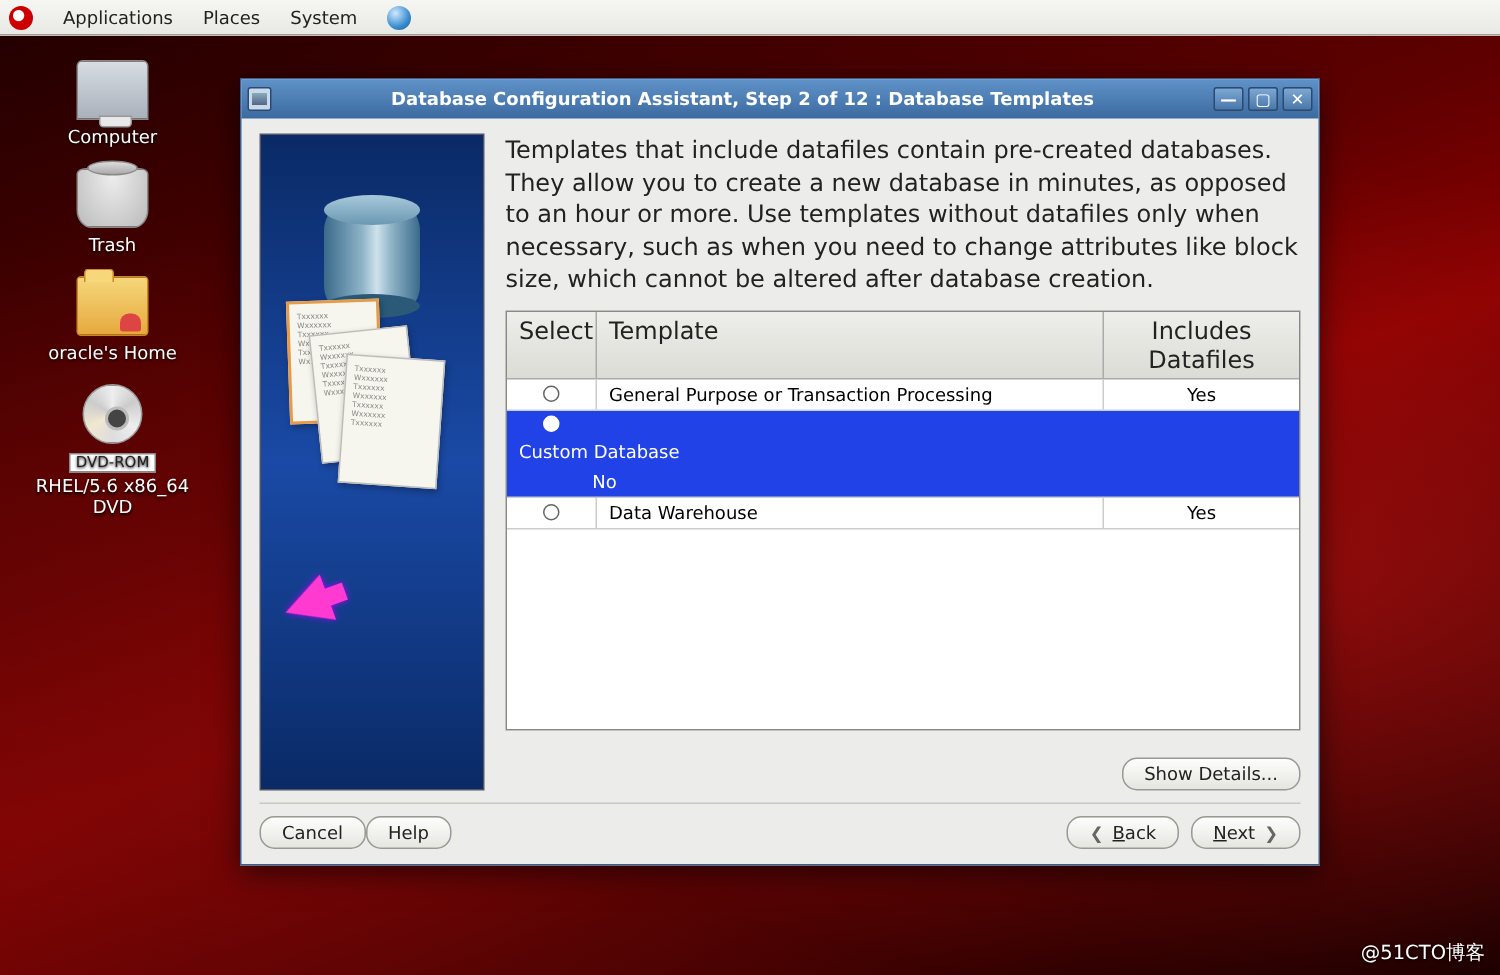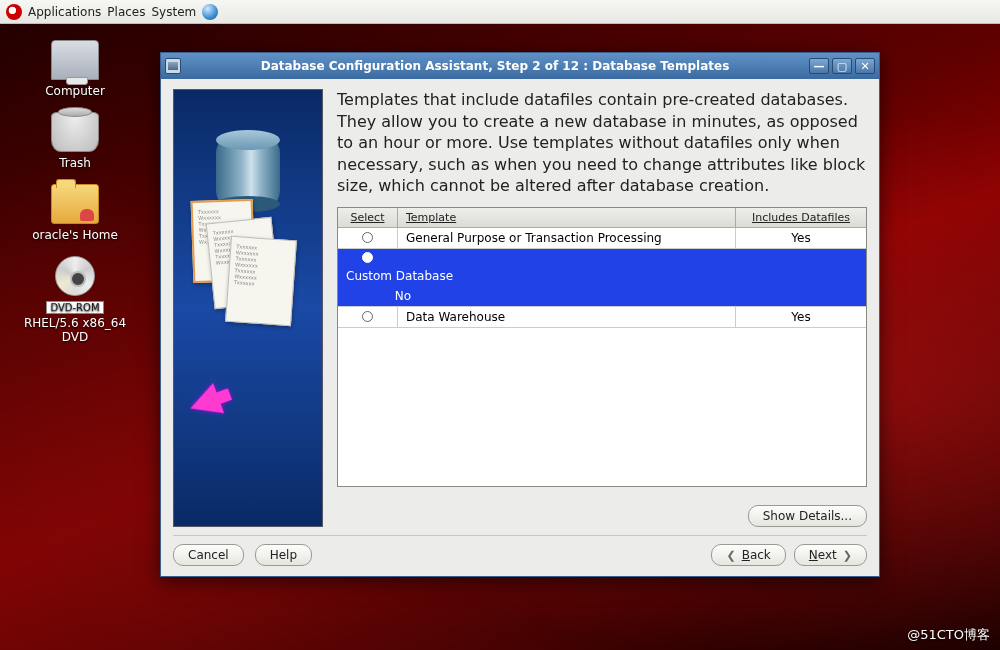--- a/index.html
+++ b/index.html
@@ -14,21 +14,21 @@
   position: absolute; inset: 0;
   background:
     radial-gradient(ellipse at 85% 60%, rgba(180,20,20,.6) 0%, transparent 50%),
     radial-gradient(ellipse at 15% 80%, rgba(120,10,10,.6) 0%, transparent 50%),
     linear-gradient(160deg, #200000, #600000 40%, #8a0000 55%, #4a0000 75%, #1a0000);
 }
 .taskbar {
   position: absolute; top: 0; left: 0; right: 0; height: 24px;
   background: linear-gradient(#f6f6f3, #e8e8e4);
   border-bottom: 1px solid #bfbfb8;
-  display: flex; align-items: center; padding: 0 6px; gap: 6px;
+  display: flex; align-items: center; padding: 0 6px; gap: 20px;
   z-index: 5;
 }
 .taskbar .logo {
   width: 16px; height: 16px;
   background: radial-gradient(circle at 40% 40%, #fff 0 25%, #c00 30% 100%);
   border-radius: 50%;
 }
 .taskbar-item { color: #222; cursor: default; }
 .globe-icon {
   width: 16px; height: 16px; border-radius: 50%;
@@ -91,21 +91,21 @@
 .paper.p1 { top:130px; left:36px; width:66px; height:86px; transform:rotate(-6deg); }
 .paper.p2 { top:148px; left:54px; width:66px; height:86px; transform:rotate(4deg); }
 .paper.p3 { top:110px; left:18px; width:62px; height:82px; transform:rotate(-2deg); border:2px solid #e69a4a; }
 .arrow { position:absolute; bottom:104px; left:0; width:0; height:0; border:16px solid transparent; border-right:30px solid #ff3ad0; transform:rotate(-20deg); filter:drop-shadow(0 0 2px #a0f); }
 .arrow::after { content:""; position:absolute; left:16px; top:-6px; width:26px; height:12px; background:#ff3ad0; }
 
 .right-pane { flex:1; display:flex; flex-direction:column; min-height:0; }
 .desc { color:#222; font-size:16px; line-height:1.35; margin-bottom:10px; }
 .grid { border:1px solid #8a8a84; background:#fff; flex:1; overflow:auto; }
 .ghead { display:flex; background:linear-gradient(#eeeeea,#dcdcd6); border-bottom:1px solid #aaa; }
-.ghead > div { padding:3px 8px; border-right:1px solid #aaa; font-size:11px; color:#222;text-decoration:underline; }
+.ghead > div { padding:3px 8px; border-right:1px solid #aaa; font-size:16px; color:#222; }
 .col-sel { width:60px; flex:none; text-align:center; }
 .col-tmpl { flex:1; }
 .col-inc { width:130px; flex:none; text-align:center; }
 .grow { display:flex; border-bottom:1px solid #ccc; align-items:stretch; }
 .grow > div { padding:3px 8px; border-right:1px solid #ccc; display:flex; align-items:center; }
 .grow.selected { background:#2142e6; color:#fff;flex-direction:column; }
 .grow.selected > div { border-right-color:#2142e6; }
 .radio { width:11px; height:11px; border-radius:50%; border:1px solid #666; background:#fff; margin:0 auto; position:relative; }
 .grow.selected .radio { border-color:#fff; }
 .radio.checked::after { content:""; position:absolute; inset:2px; border-radius:50%; background:#222; }
@@ -209,21 +209,21 @@
             </div>
         </div>
 
         <div class="details-row">
           <span class="btn">Show Details...</span>
         </div>
       </div>
     </div>
 
     <div class="footer">
-      <div style="display:flex; gap:11px;">
+      <div style="display:flex; gap:0;">
         <span class="btn">Cancel</span>
         <span class="btn">Help</span>
       </div>
       <div class="footer-right">
         <span class="btn">
           <span class="nav-arrow">❮</span>
           <span><span class="underline-char">B</span><span>ack</span></span>
         </span>
         <span class="btn">
           <span><span class="underline-char">N</span><span>ext</span></span>

